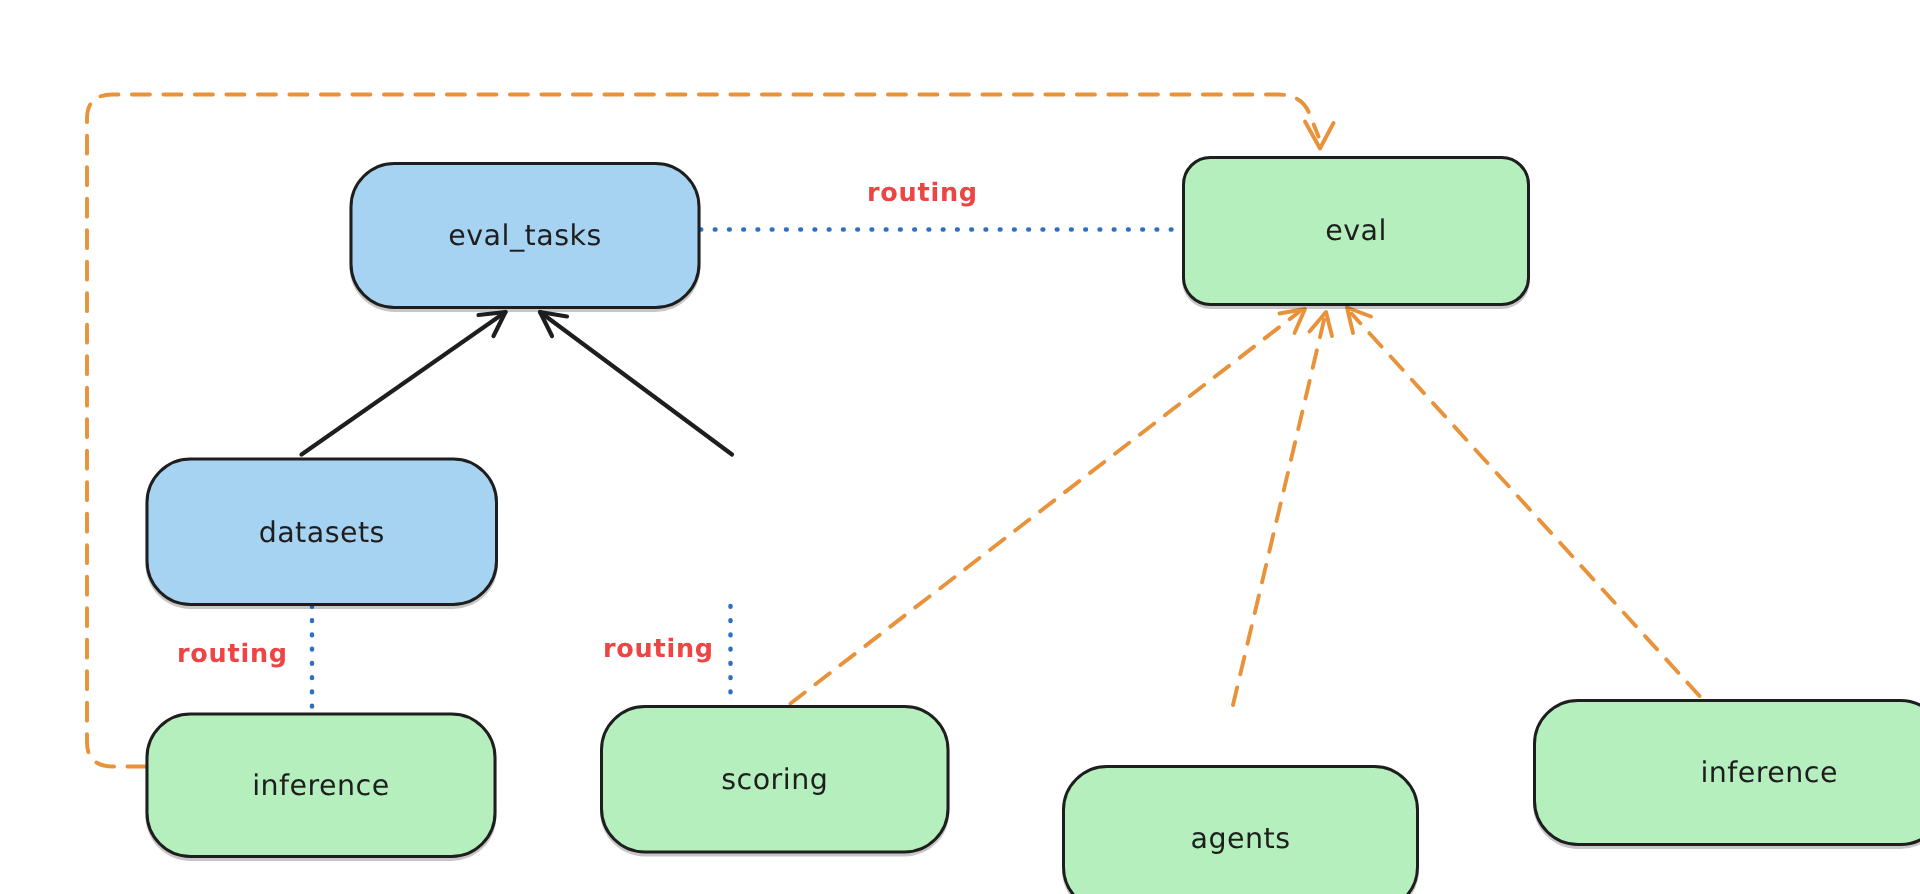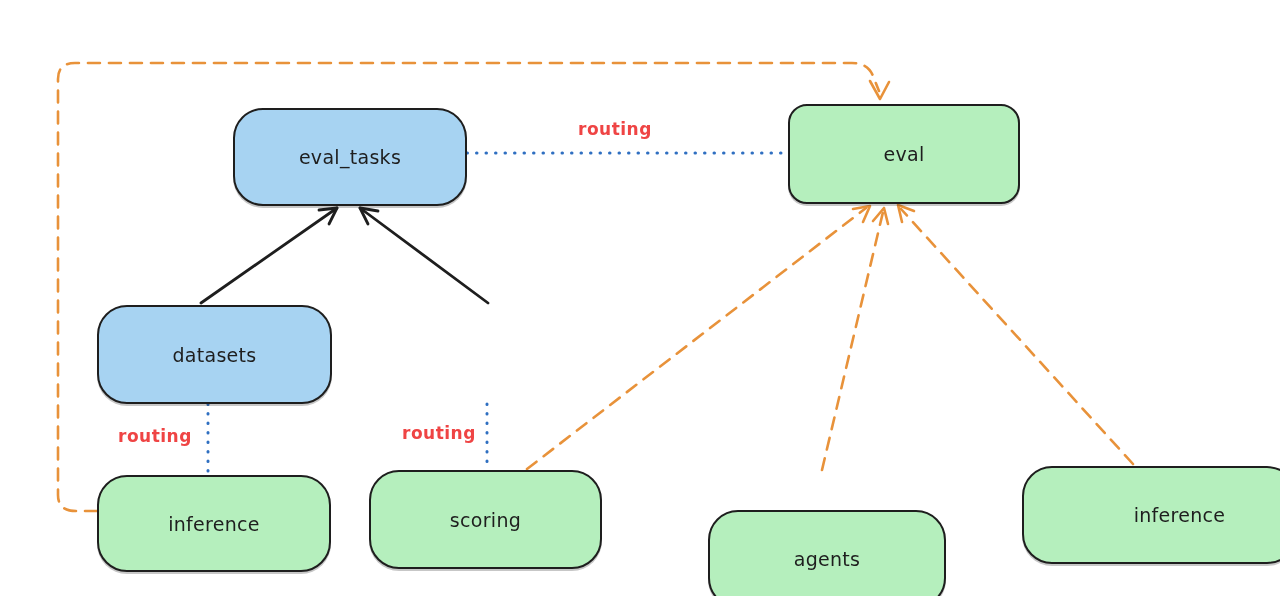--- a/index.html
+++ b/index.html
@@ -68,21 +68,21 @@
 
   <div class="node blue" style="left:97px;top:305px;width:231px;height:95px;text-align:right;">
     <span>datasets</span>
   </div>
 
 
   <div class="node green" style="left:97px;top:475px;width:230px;height:93px;">
     <span>inference</span>
   </div>
 
-  <div class="node green" style="left:369px;top:470px;width:229px;height:95px;">
+  <div class="node green" style="left:400px;top:470px;width:229px;height:95px;">
     <span>scoring</span>
   </div>
 
   <div class="node green" style="left:708px;top:471px;width:234px;height:94px;margin-top:39px;">
     <span>agents</span>
   </div>
 
   <div class="node green" style="left:1022px;top:466px;width:231px;height:94px;padding-left:40px;">
     <span>inference</span>
   </div>

